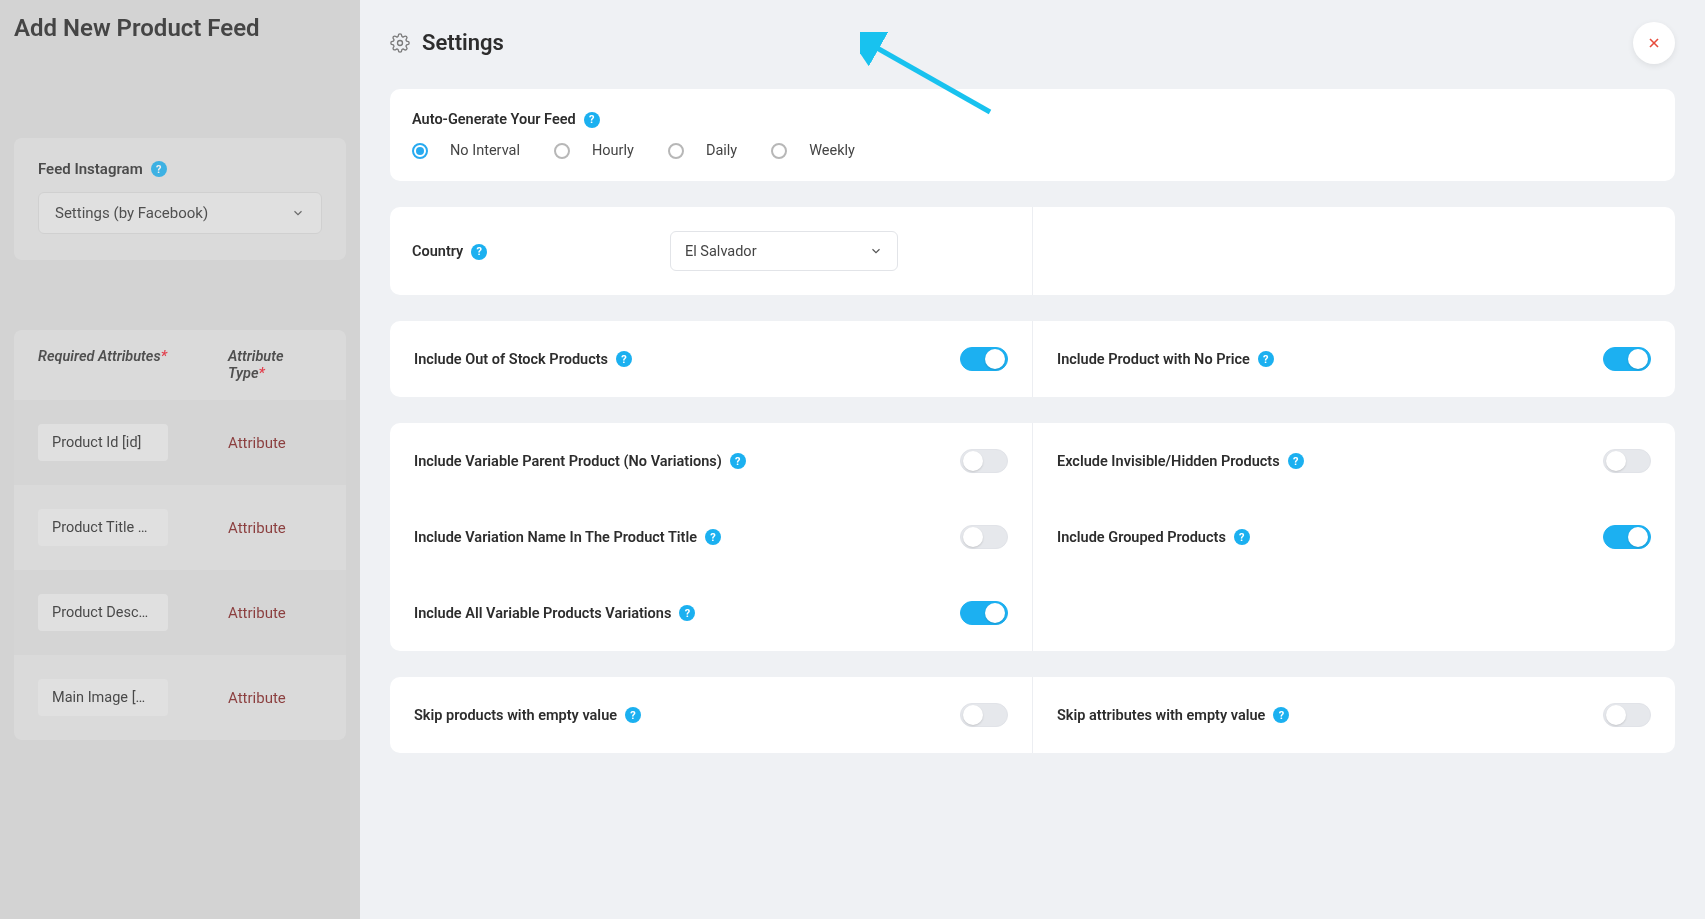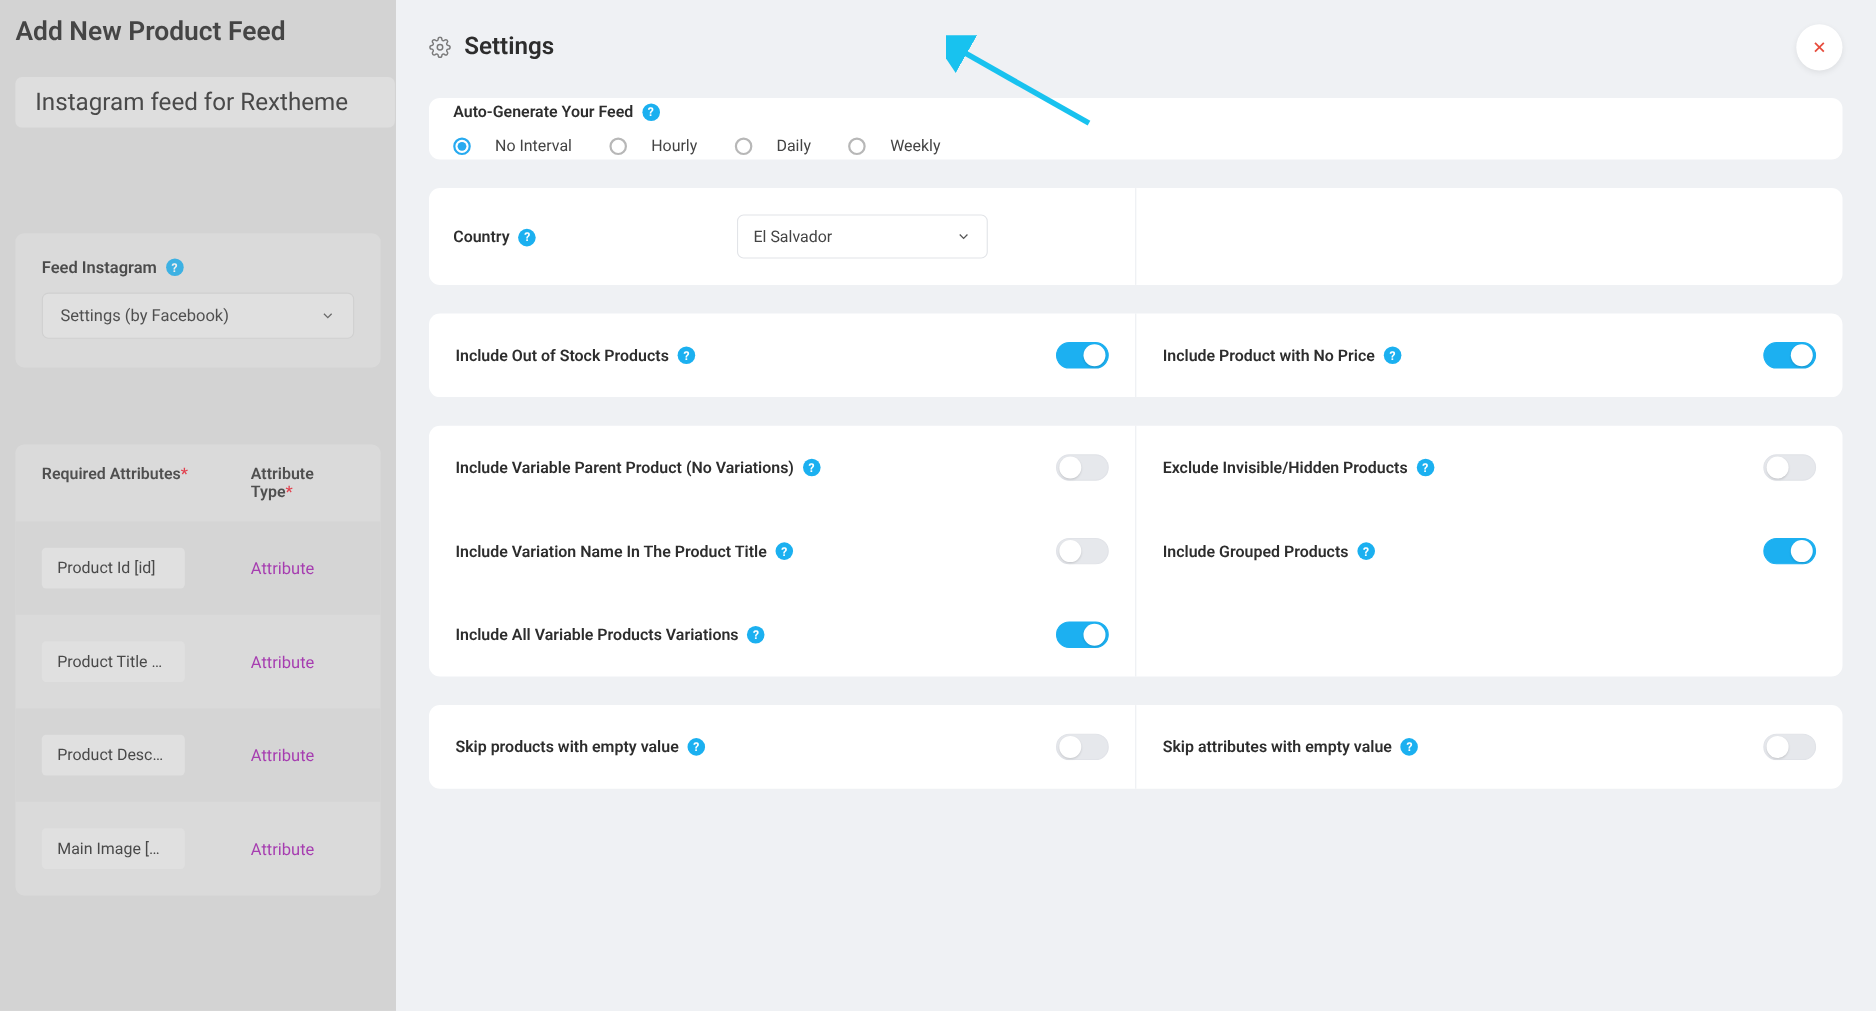--- a/index.html
+++ b/index.html
@@ -100,20 +100,21 @@
     margin-top: 70px;
     background: #e5e5e5;
     border-radius: 8px;
   }
   .attr-header {
     display: flex;
     padding: 18px 24px;
     font-size: 14.5px;
     font-weight: 600;
     color: #333;
+    font-style: italic;
   }
   .attr-header .col1 { width: 190px; }
   .attr-header .col2 { flex: 1; }
   .req-star { color: #e23; }
   .attr-row {
     display: flex;
     align-items: center;
     padding: 24px 24px;
   }
   .attr-row.alt { background: #dedede; }
@@ -135,21 +136,21 @@
     right: -6px;
     top: 50%;
     transform: translateY(-50%);
     border-left: 6px solid #ececec;
     border-top: 6px solid transparent;
     border-bottom: 6px solid transparent;
   }
   .attr-type {
     margin-left: 60px;
     font-size: 15px;
-    color: #a21caf;
+    color: #7f1d1d;
   }
   
   .modal {
     position: absolute;
     left: 360px;
     right: 0;
     top: 0;
     bottom: 0;
     background: #eff1f4;
   }
@@ -193,21 +194,21 @@
   }
   .cards {
     padding: 6px 30px 30px 30px;
     display: flex;
     flex-direction: column;
     gap: 26px;
   }
   .card {
     background: #fff;
     border-radius: 10px;
-    padding: 4px 22px;
+    padding: 22px 22px;
   }
   .card-title {
     font-size: 14.5px;
     font-weight: 600;
     color: #2d2d2d;
     margin-bottom: 14px;
     display: flex;
     align-items: center;
     gap: 8px;
   }
@@ -334,21 +335,20 @@
     color: #555;
   }
 </style>
 </head>
 <body>
 
 <div class="app">
 
   <div class="left-layer">
     <div class="page-title">Add New Product Feed</div>
-    <input class="feed-name-input" value="Instagram feed for Rextheme" style="">
 
     <div class="merchant-card">
       <div class="merchant-label-row">
         <span>Feed Instagram</span>
         <span class="help-badge">?</span>
       </div>
       <div class="merchant-select">
         <span>Settings (by Facebook)</span>
         <svg class="chevron-down" viewBox="0 0 24 24" fill="none" stroke="currentColor" stroke-width="2">
             <polyline points="6 9 12 15 18 9"></polyline>

